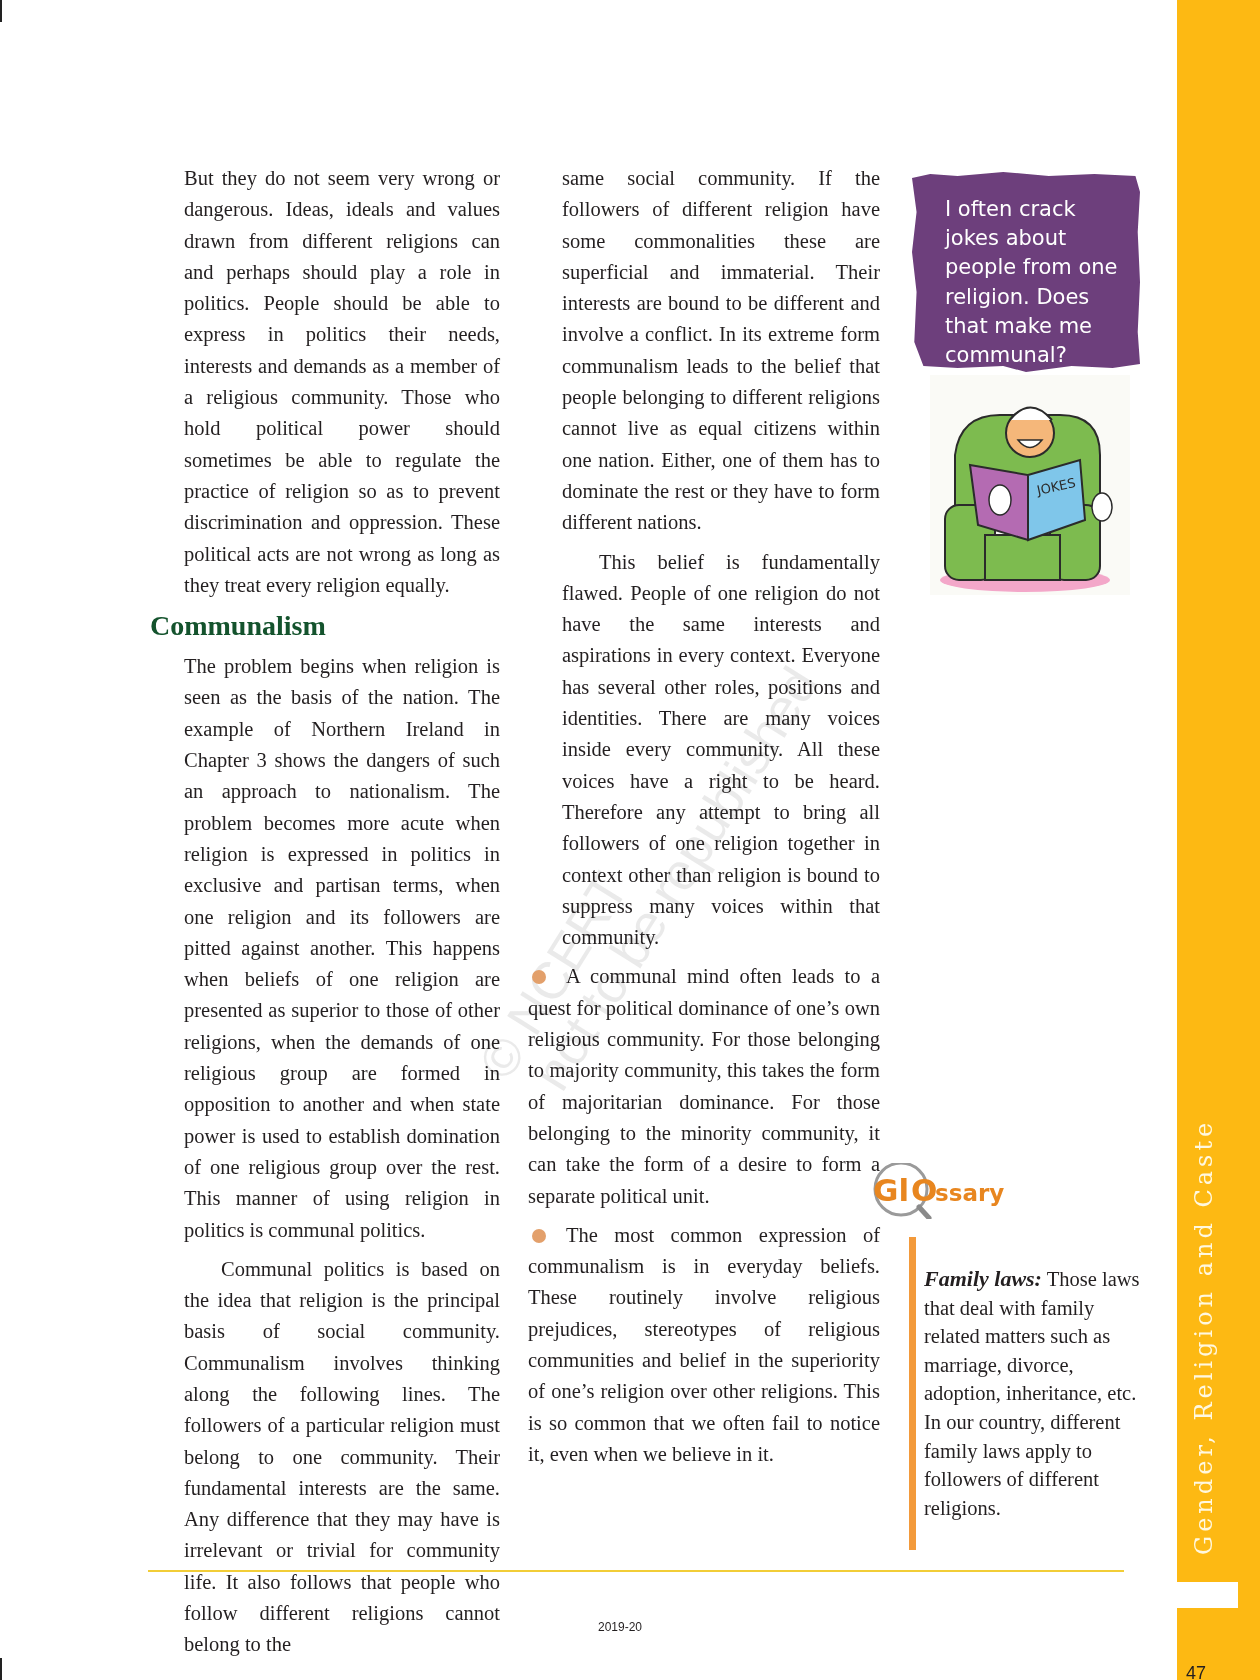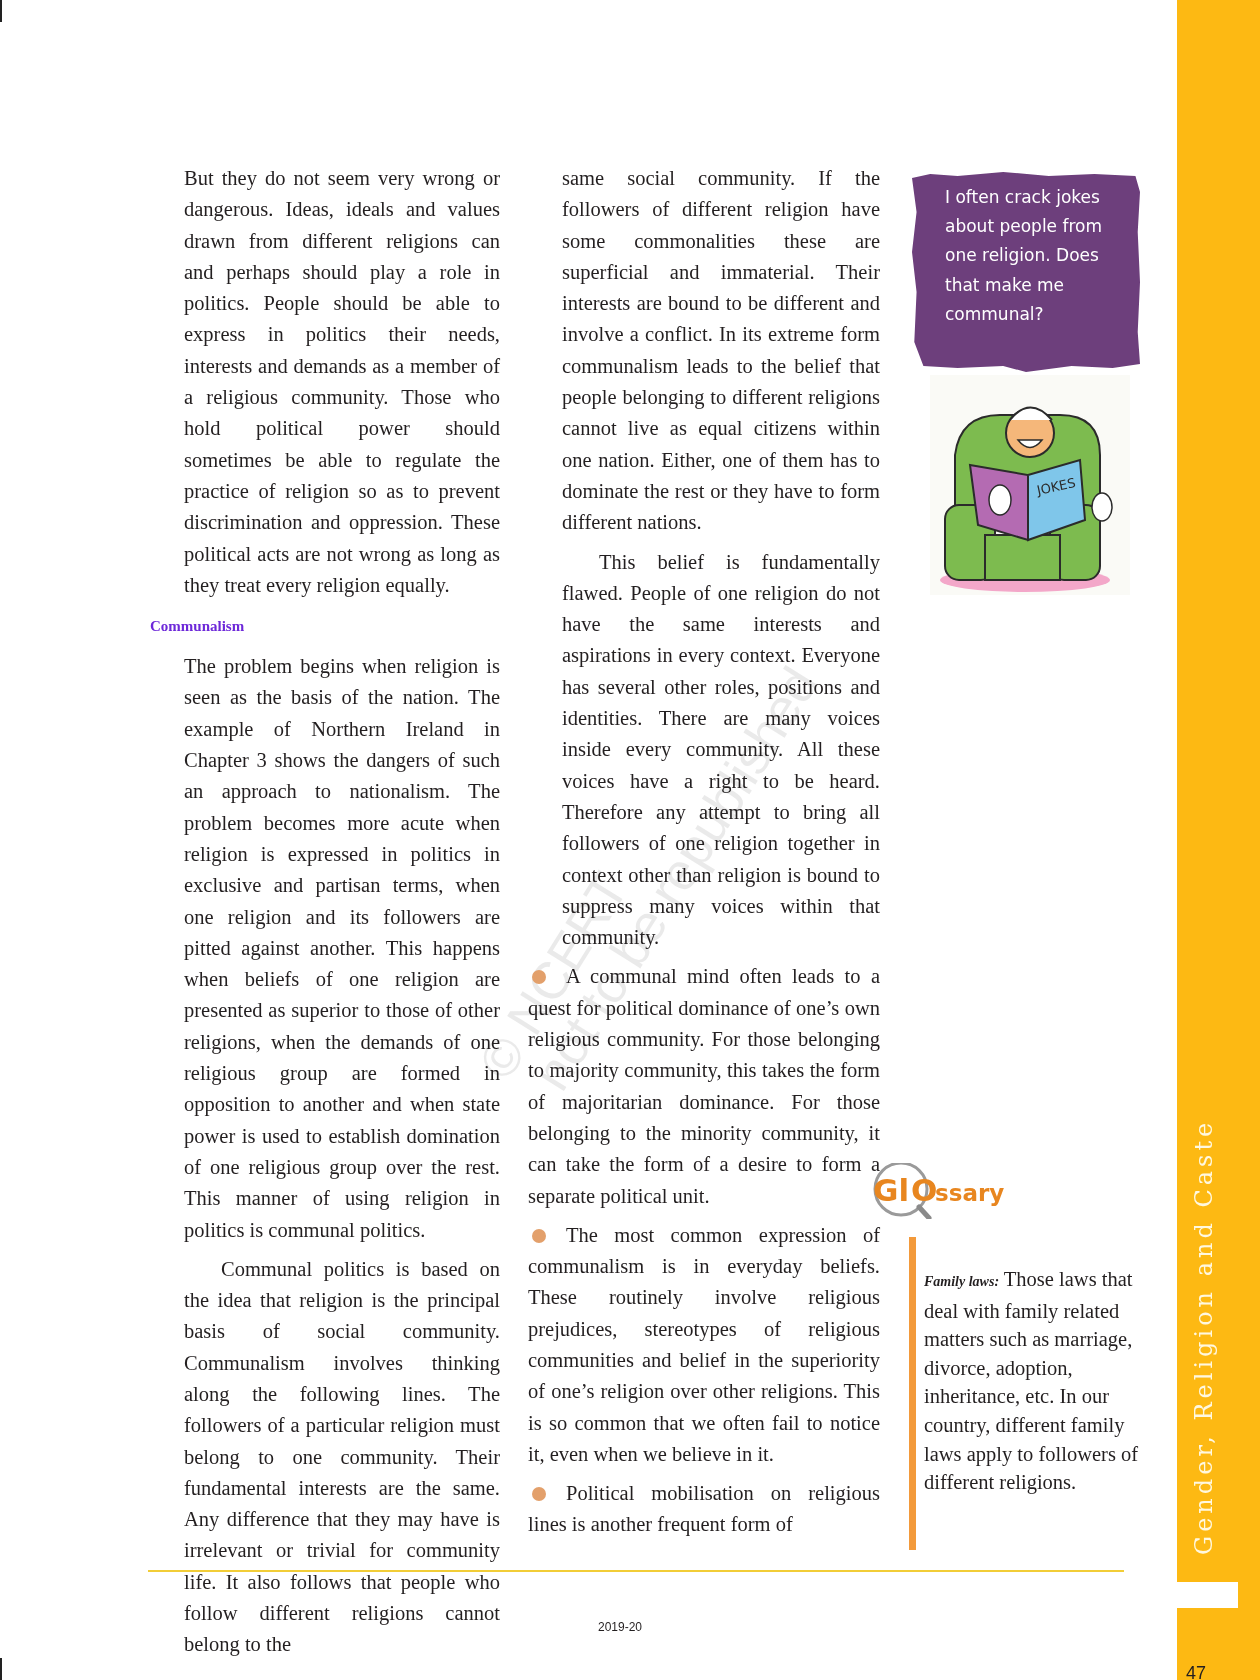--- a/index.html
+++ b/index.html
@@ -24,50 +24,50 @@
     .col { position: absolute; font-size: 20.5px; line-height: 31.3px; text-align: justify; }
     .col-left { left: 150px; top: 163px; width: 350px; }
     .col-mid { left: 528px; top: 163px; width: 352px; }
     .col p { margin-bottom: 8px; margin-left: 34px; }
     .col p.indent { text-indent: 37px; }
     .col p.noindent { text-indent: 0; }
     .col p:last-child { margin-bottom: 0; font-family: Liberation Serif, serif; }
 
     .section-heading {
       font-family: "Liberation Serif", serif; font-weight: bold;
-      color: #6d28d9; font-size: 15px; line-height: 30px;
+      color: #14532d; font-size: 28px; line-height: 30px;
       margin: 10px 0 10px 0;
     }
 
     .bullet { position: relative; padding-left: 0; text-indent: 38px; margin-bottom: 8px; }
     .bullet-dot {
       position: absolute; left: 4px; top: 9px; width: 14px; height: 14px;
       border-radius: 50%; background: #e3a06b;
     }
 
     .bubble {
       position: absolute; left: 912px; top: 172px; width: 228px; height: 200px;
       background: #6d3f7c;
       clip-path: polygon(0% 3%, 8% 1%, 20% 2%, 40% 0%, 60% 2%, 80% 1%, 98% 2%, 100% 10%, 99% 30%, 100% 55%, 99% 80%, 100% 96%, 88% 98%, 70% 97%, 50% 100%, 40% 97%, 20% 98%, 5% 97%, 1% 85%, 2% 60%, 0% 40%, 2% 20%);
     }
     .bubble-text {
-      position: absolute; left: 945px; top: 183px; width: 190px;
-      font-family: "DejaVu Sans", sans-serif; font-size: 17px; line-height: 29.2px; color: #ffffff;
+      position: absolute; left: 945px; top: 195px; width: 190px;
+      font-family: "DejaVu Sans", sans-serif; font-size: 21px; line-height: 29.2px; color: #ffffff;
     }
     .thought-dot { position: absolute; border: 1.5px solid #555; border-radius: 50%; background: #fff; }
 
     .cartoon { position: absolute; left: 930px; top: 375px; width: 200px; height: 220px; background: #fafaf6; }
 
     .glossary-logo { position: absolute; left: 869px; top: 1163px; width: 150px; height: 56px; }
     .glossary-bar { position: absolute; left: 909px; top: 1237px; width: 7px; height: 313px; background: #f39a3b; }
     .glossary-text {
       position: absolute; left: 924px; top: 1265px; width: 225px;
       font-size: 20.5px; line-height: 28.6px; color: #231f20;
     }
-    .glossary-term { font-style: italic; font-weight: bold; font-size: 14px; }
+    .glossary-term { font-style: italic; font-weight: bold; font-size: 22px; }
 
     .footer-rule { position: absolute; left: 148px; top: 1570px; width: 976px; height: 2px; background: #f2cd37; }
     .footer-year { position: absolute; left: 598px; top: 1620px; font-family: "Liberation Sans", sans-serif; font-size: 12px; color: #231f20; }
 
     .watermark {
       position: absolute; left: 470px; top: 1060px;
       transform-origin: 0 0; transform: rotate(-58deg);
       font-family: "Liberation Sans", sans-serif; font-size: 52px; line-height: 52px;
       color: rgba(160,160,160,0.22); white-space: nowrap; pointer-events: none;
     }
@@ -101,24 +101,20 @@
 <div class="col col-mid">
   <p class="noindent">same social community. If the followers of different religion have some commonalities these are superficial and immaterial. Their interests are bound to be different and involve a conflict. In its extreme form communalism leads to the belief that people belonging to different religions cannot live as equal citizens within one nation. Either, one of them has to dominate the rest or they have to form different nations.</p>
   <p class="indent">This belief is fundamentally flawed. People of one religion do not have the same interests and aspirations in every context. Everyone has several other roles, positions and identities. There are many voices inside every community. All these voices have a right to be heard. Therefore any attempt to bring all followers of one religion together in context other than religion is bound to suppress many voices within that community.</p>
   <div class="bullet">
     <span class="bullet-dot"></span>
     <span>A communal mind often leads to a quest for political dominance of one’s own religious community. For those belonging to majority community, this takes the form of majoritarian dominance. For those belonging to the minority community, it can take the form of a desire to form a separate political unit.</span>
   </div>
   <div class="bullet">
     <span class="bullet-dot"></span>
     <span>The most common expression of communalism is in everyday beliefs. These routinely involve religious prejudices, stereotypes of religious communities and belief in the superiority of one’s religion over other religions. This is so common that we often fail to notice it, even when we believe in it.</span>
-  </div>
-  <div class="bullet">
-    <span class="bullet-dot"></span>
-    <span>Political mobilisation on religious lines is another frequent form of</span>
   </div>
 </div>
 
 <div class="bubble"></div>
 <div class="bubble-text">I often crack jokes about people from one religion. Does that make me communal?</div>
 <div class="thought-dot" style="left:1000px;top:378px;width:9px;height:9px;"></div>
 <div class="thought-dot" style="left:995px;top:392px;width:11px;height:11px;"></div>
 
 <div class="cartoon">
   <svg width="200" height="220" viewBox="0 0 200 220">

